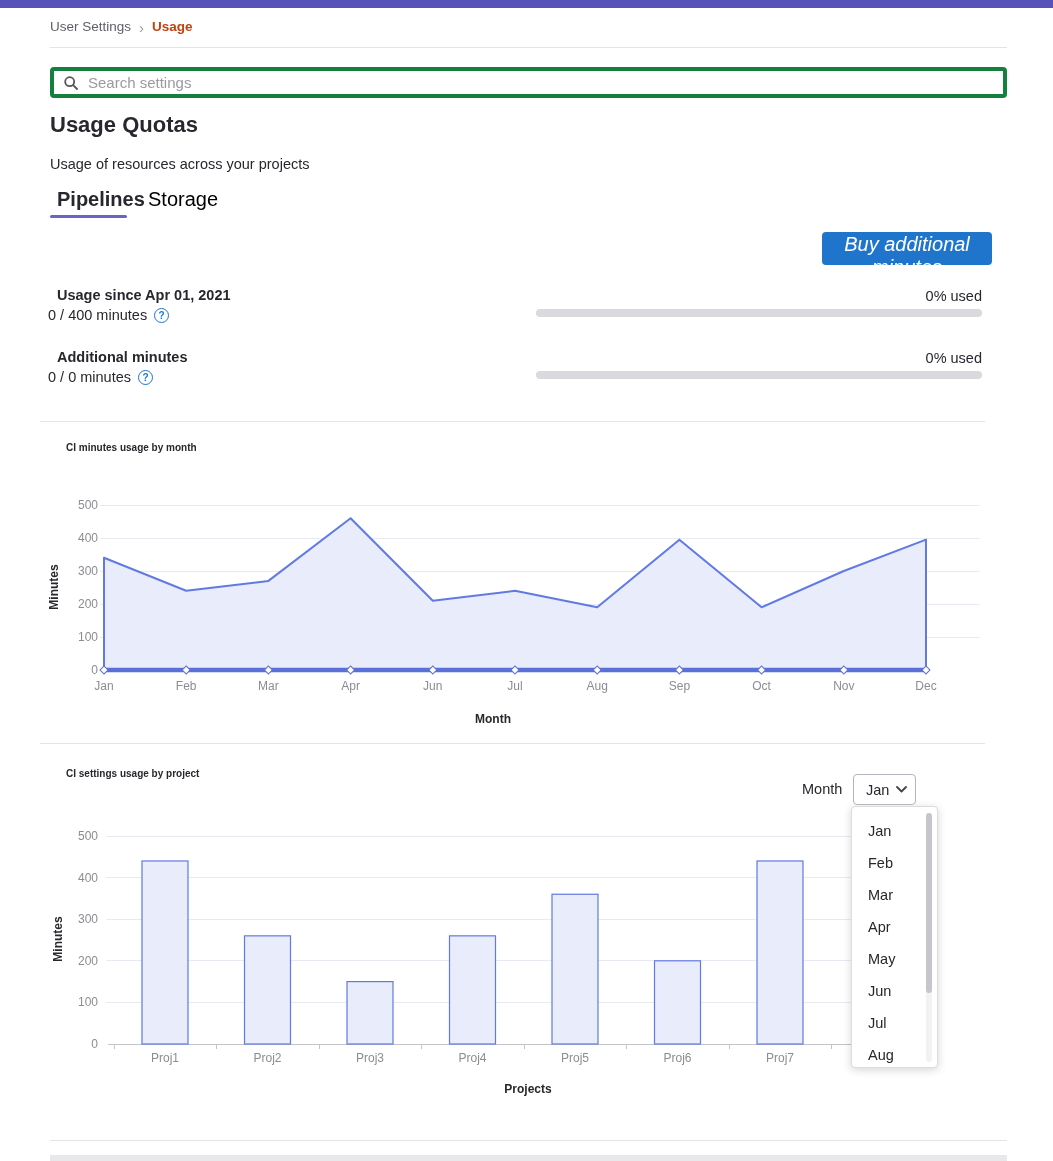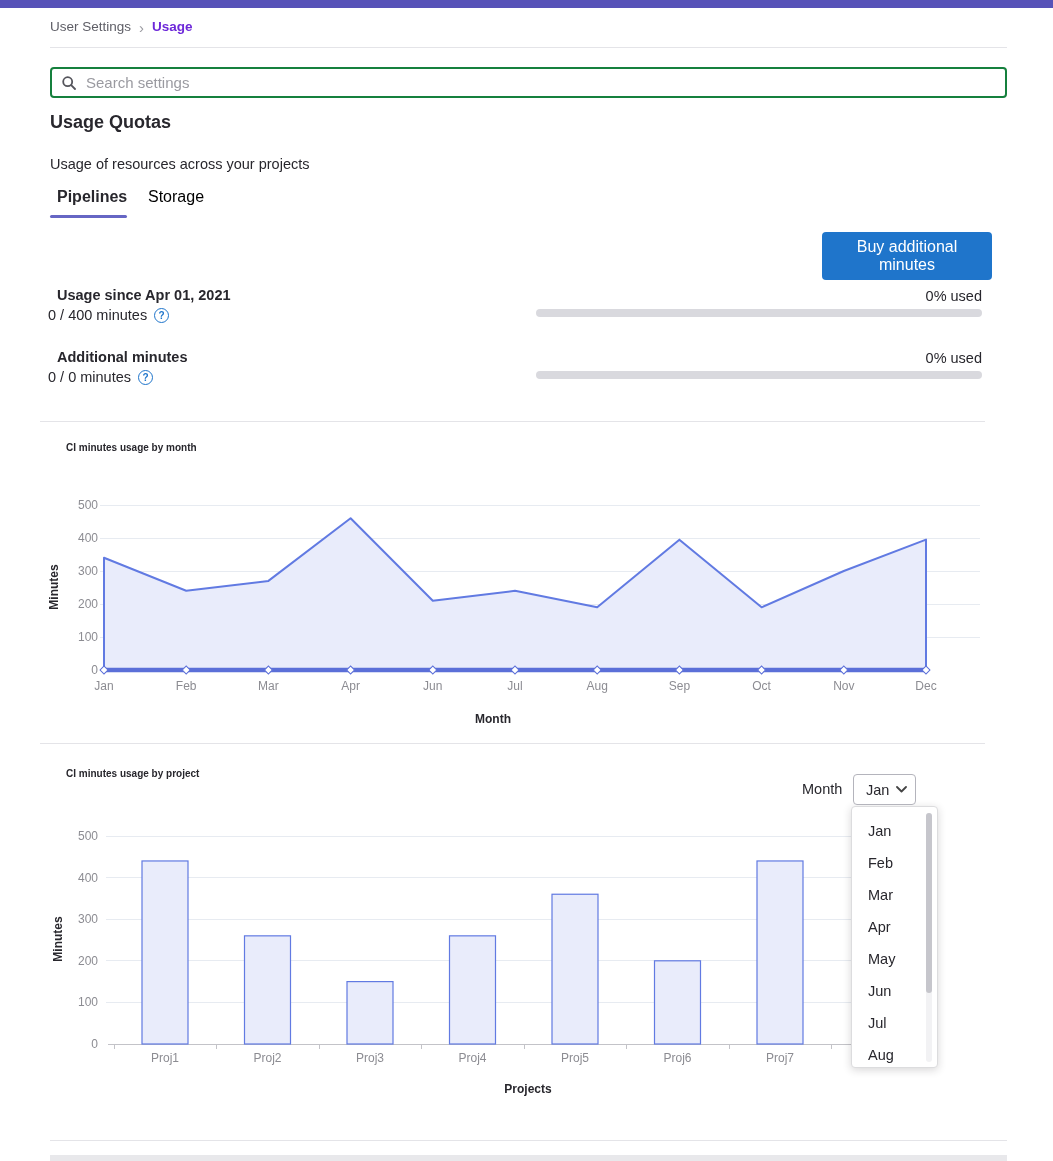--- a/index.html
+++ b/index.html
@@ -3,49 +3,49 @@
 <meta charset="utf-8">
 <style>
   html,body{margin:0;padding:0;}
   body{width:1053px;height:1161px;position:relative;background:#fff;
        font-family:"Liberation Sans",sans-serif;color:#28272d;overflow:hidden;}
 
   .topbar{position:absolute;left:0;top:0;width:1053px;height:8px;background:#5752b8;}
 
   .breadcrumb{position:absolute;left:50px;top:19px;font-size:13.5px;color:#5e5e66;
               display:flex;align-items:flex-start;gap:8px;}
-  .bc-current{color:#6d28d9;font-weight:bold;}
+  .bc-current{color:#c2410c;font-weight:bold;}
   .bc-sep{color:#9a9aa0;font-size:15px;}
 
   .divider{position:absolute;height:1px;background:#e4e4e8;}
   #div-breadcrumb{left:50px;top:47px;width:957px;}
   #div-chart1{left:40px;top:421px;width:945px;}
   #div-chart2{left:40px;top:743px;width:945px;}
   #div-bottom{left:50px;top:1140px;width:957px;}
   #band-bottom{position:absolute;left:50px;top:1155px;width:957px;height:6px;background:#e8e8eb;}
 
   .searchbox{position:absolute;left:50px;top:67px;width:957px;height:31px;box-sizing:border-box;
-             border:2px solid #15803d;border-radius:4px;display:flex;align-items:center;
+             border:4px solid #15803d;border-radius:4px;display:flex;align-items:center;
              padding:0 10px;gap:8px;background:#fff;}
   .searchbox input{border:none;outline:none;flex:1;font-size:15px;color:#333;
                    font-family:"Liberation Sans",sans-serif;background:transparent;}
   .searchbox input::placeholder{color:#9a9aa0;}
 
-  .page-title{position:absolute;left:50px;top:112px;margin:0;font-size:18px;font-weight:bold;}
+  .page-title{position:absolute;left:50px;top:112px;margin:0;font-size:22px;font-weight:bold;}
   .subtitle{position:absolute;left:50px;top:156px;font-size:14.5px;}
 
-  .tab{position:absolute;top:188px;font-size:16px;cursor:pointer;}
+  .tab{position:absolute;top:188px;font-size:20px;cursor:pointer;}
   #tab-pipelines{left:57px;font-weight:bold;}
   #tab-storage{left:148px;color:#000000;}
   .tab-underline{position:absolute;left:50px;top:215px;width:77px;height:3px;
                  background:#6666c4;border-radius:2px;}
 
-  .buy-btn{position:absolute;left:822px;top:232px;width:170px;height:48px;background:#1f75cb;
-           color:#fff;font-size:16px;border:none;border-radius:4px;
-           font-family:"Liberation Sans",sans-serif;cursor:pointer;}
+  .buy-btn{position:absolute;left:822px;top:232px;width:170px;height:33px;background:#1f75cb;
+           color:#fff;font-size:20px;border:none;border-radius:4px;
+           font-family:"Liberation Sans",sans-serif;cursor:pointer;font-style:italic;}
 
   .usage-title{position:absolute;left:57px;font-size:14.5px;font-weight:bold;}
   .usage-detail{position:absolute;left:48px;font-size:14.5px;display:flex;align-items:center;gap:7px;}
   .help-icon{width:15px;height:15px;box-sizing:border-box;border:1.5px solid #1f75cb;border-radius:50%;
              color:#1f75cb;font-size:10px;font-weight:bold;display:inline-flex;
              align-items:center;justify-content:center;cursor:pointer;}
   .pct{position:absolute;font-size:14.5px;right:71px;text-align:right;margin-left:48px;}
   .progress{position:absolute;left:536px;width:446px;height:8px;background:#d9d9de;border-radius:4px;overflow:hidden;}
   .progress .fill{height:100%;background:#1f75cb;border-radius:4px;}
 
@@ -171,21 +171,21 @@
     <text x="701.6" y="195" text-anchor="middle" class="tick">Oct</text>
     <rect x="781.0000000000001" y="172.2" width="5.6" height="5.6" transform="rotate(45 783.8000000000001 175)" fill="#fff" stroke="#5b6fd8" stroke-width="1"></rect>
     <text x="783.8000000000001" y="195" text-anchor="middle" class="tick">Nov</text>
     <rect x="863.2" y="172.2" width="5.6" height="5.6" transform="rotate(45 866 175)" fill="#fff" stroke="#5b6fd8" stroke-width="1"></rect>
     <text x="866" y="195" text-anchor="middle" class="tick">Dec</text>
     <text x="433" y="228" text-anchor="middle" class="axis-title">Month</text>
   </svg>
 
 <div class="divider" id="div-chart2"></div>
 
-<div class="chart-title" id="chart2-title">CI minutes usage by project</div>
+<div class="chart-title" id="chart2-title">CI settings usage by project</div>
 <div class="month-label">Month</div>
 <div class="month-select">
   <span>Jan</span>
   <span class="chev">
     <svg width="11" height="7" viewBox="0 0 11 7">
         <path d="M1 1 L5.5 5.5 L10 1" fill="none" stroke="#444" stroke-width="1.8" stroke-linecap="round" stroke-linejoin="round"></path>
       </svg>
   </span>
 </div>
 <div class="vlabel" id="vlabel2">Minutes</div>

